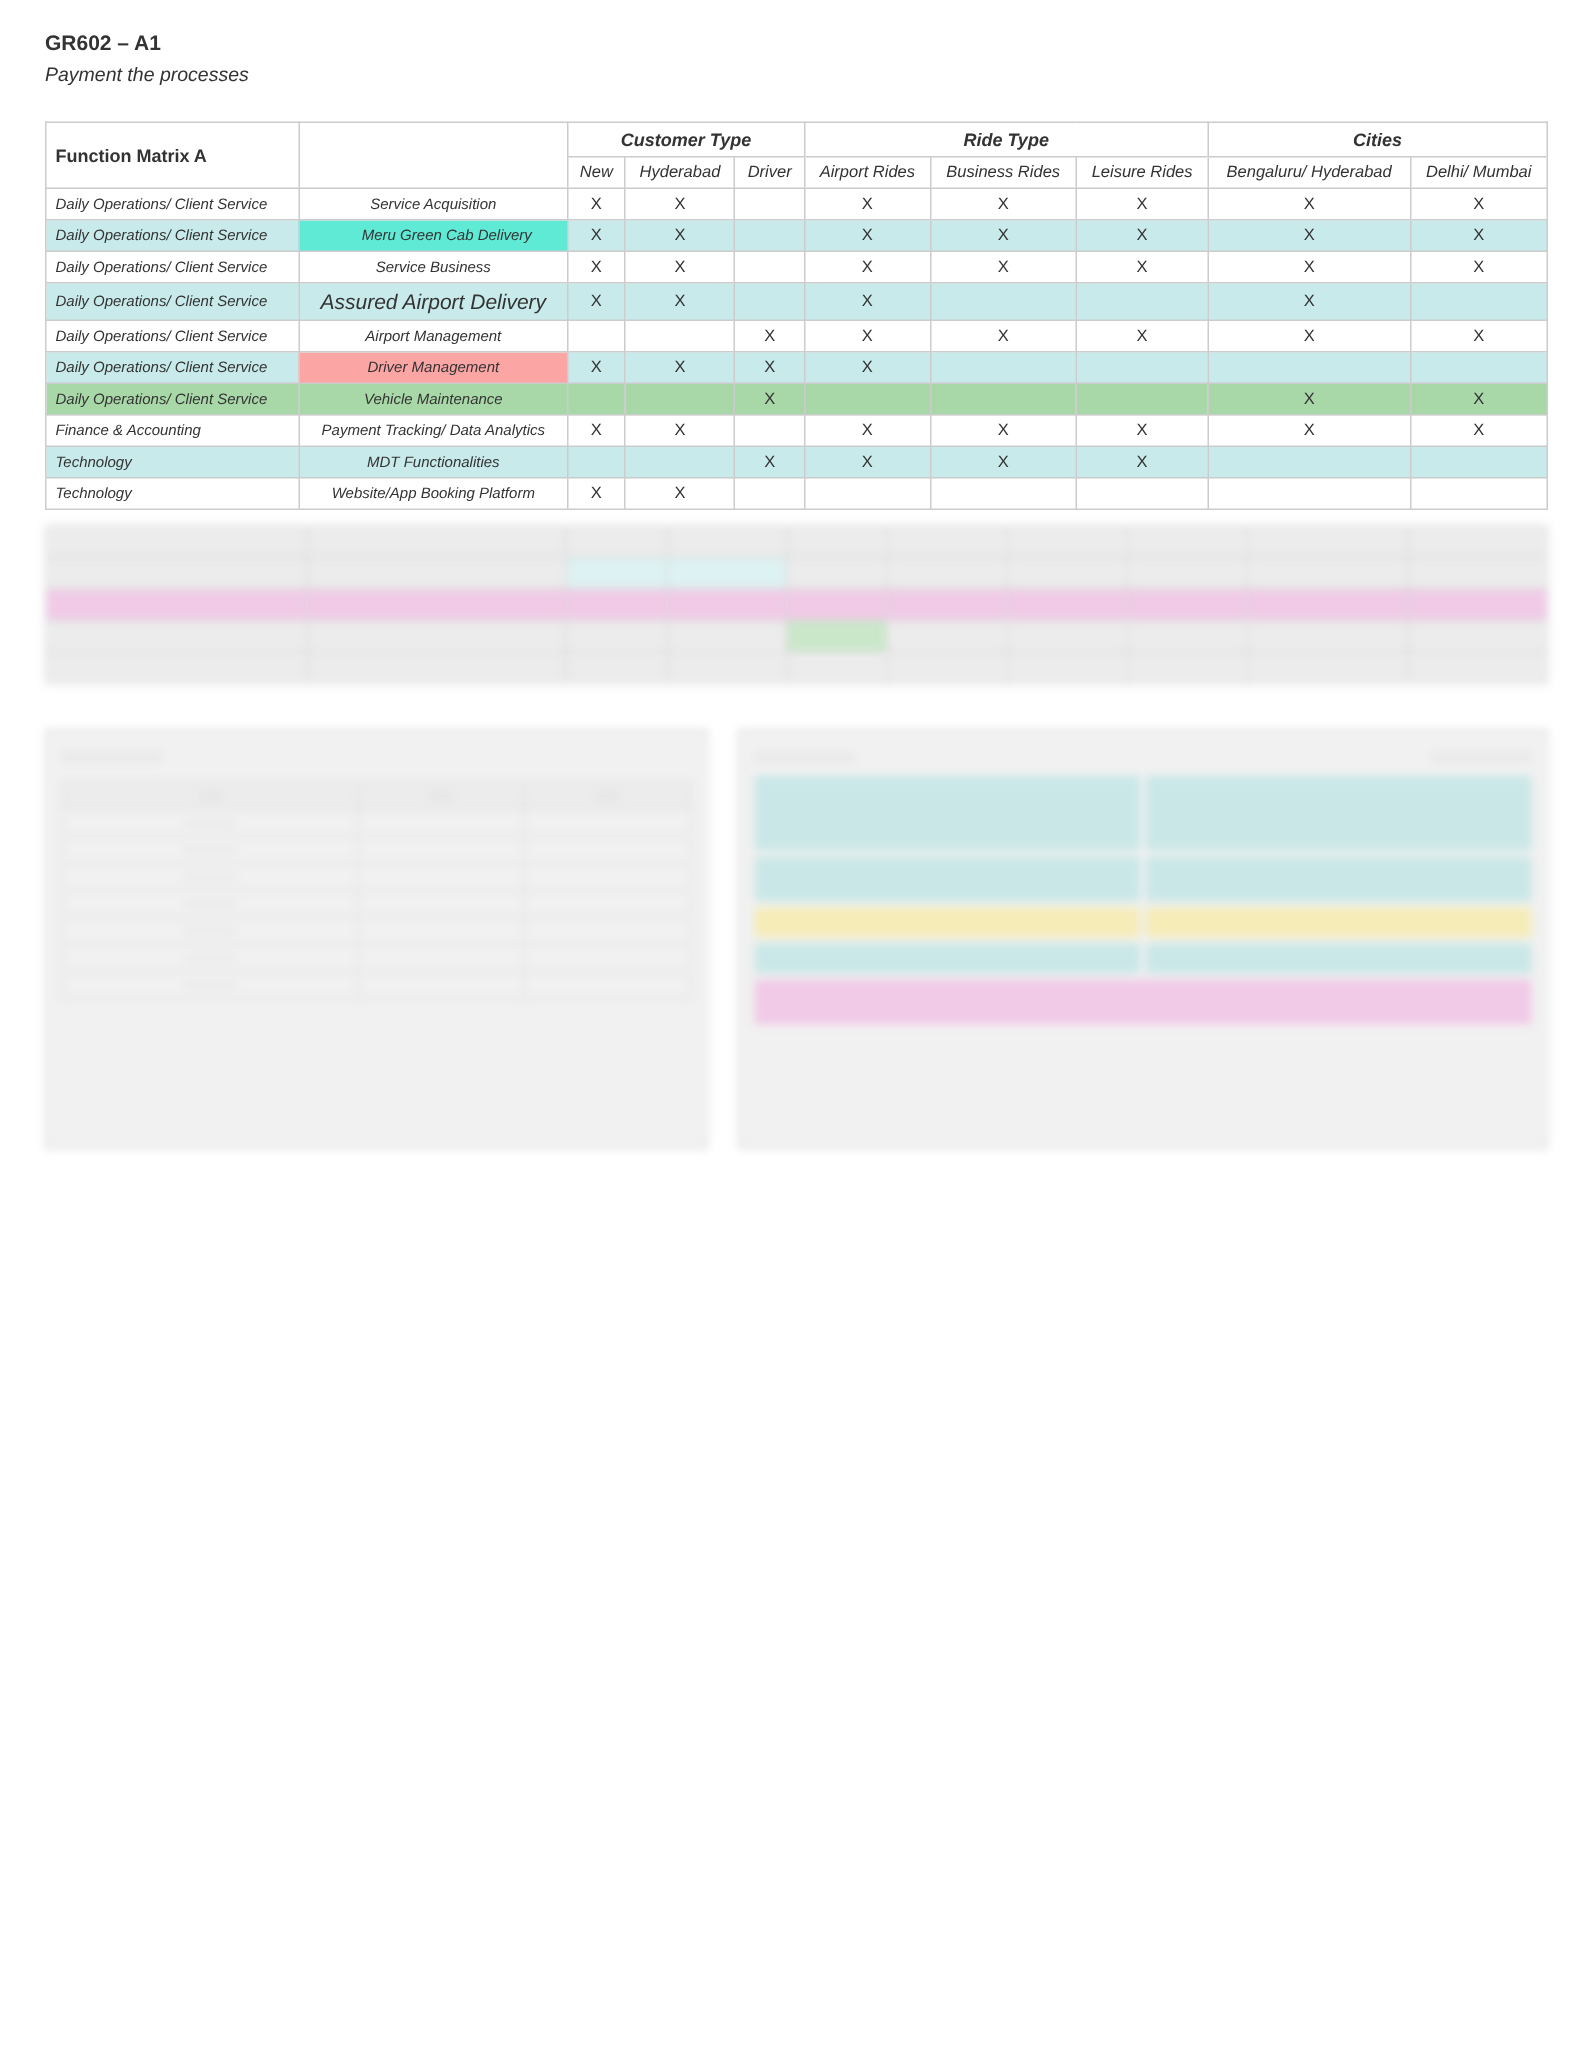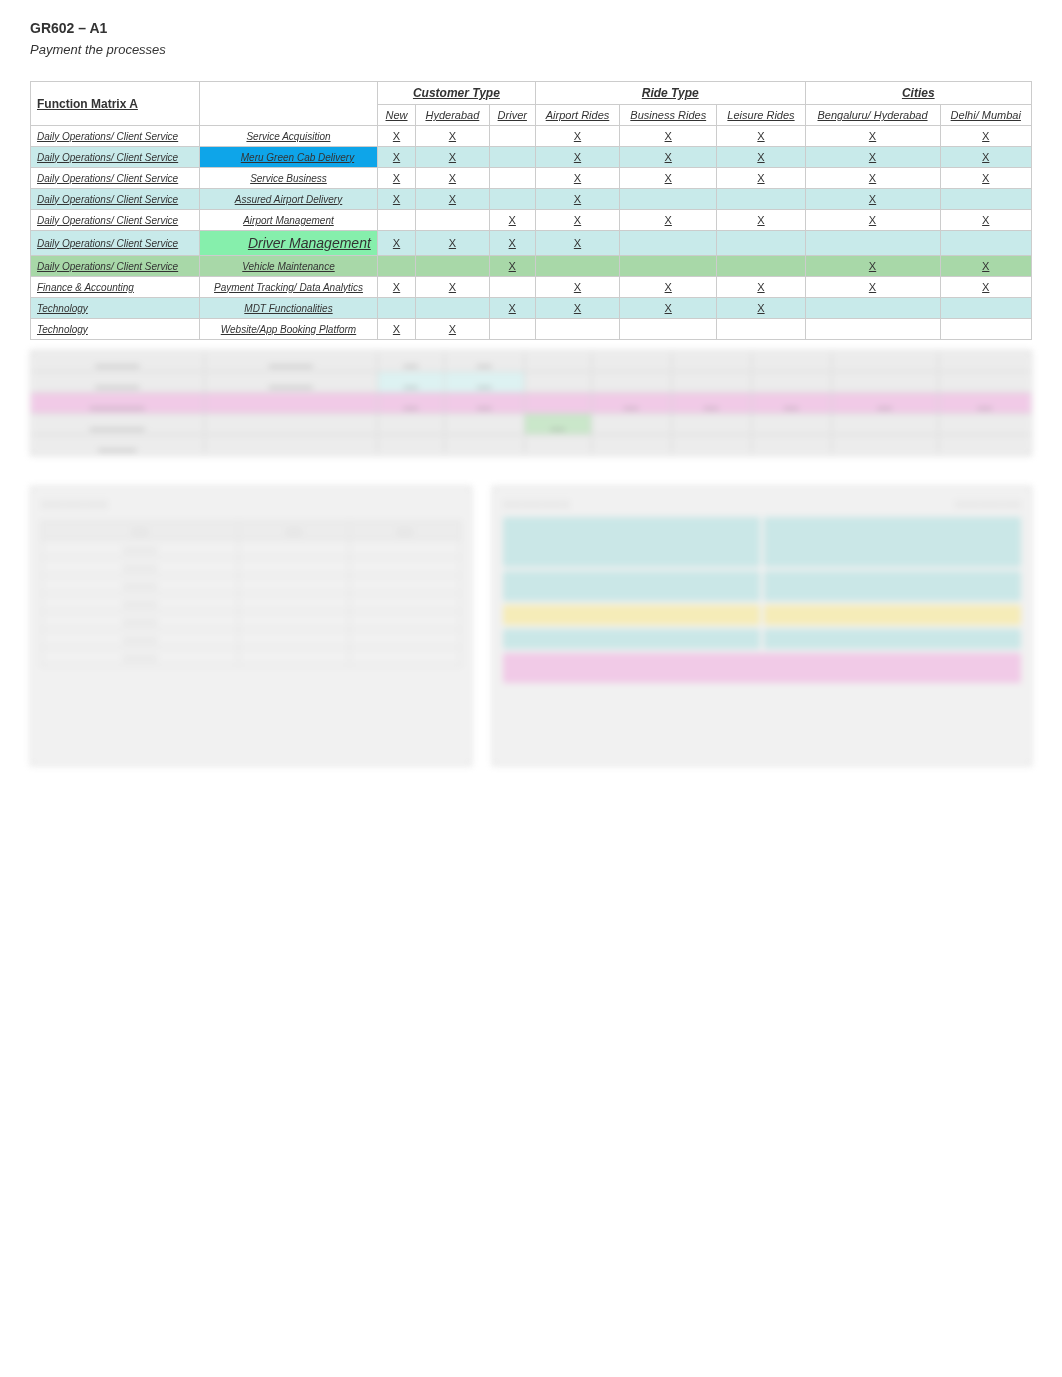--- a/index.html
+++ b/index.html
@@ -23,21 +23,20 @@
       margin-bottom: 24px;
       color: #333;
     }
     .matrix-section {
       margin-bottom: 30px;
     }
     table {
       border-collapse: collapse;
       width: 100%;
       font-size: 11px;
-      text-decoration: underline;
     }
     table th, table td {
       border: 1px solid #ccc;
       padding: 4px 6px;
       text-align: center;
       vertical-align: middle;
     }
     table th {
       background: #fff;
       font-weight: bold;
@@ -123,21 +122,21 @@
           <td style="background: rgb(255, 255, 255);">X</td>
           <td style="background: rgb(255, 255, 255);"></td>
           <td style="background: rgb(255, 255, 255);">X</td>
           <td style="background: rgb(255, 255, 255);">X</td>
           <td style="background: rgb(255, 255, 255);">X</td>
           <td style="background: rgb(255, 255, 255);">X</td>
           <td style="background: rgb(255, 255, 255);">X</td>
         </tr>
         <tr>
           <td class="row-header" style="font-style: italic; font-size: 10px; text-align: left; white-space: nowrap; background: rgb(200, 234, 234);">Daily Operations/ Client Service</td>
-          <td class="row-header" style="font-style: italic; font-size: 10px; text-align: center; background: #0ea5e9; padding-left: 24px;">Meru Green Cab Delivery</td>
+          <td class="row-header" style="font-style: italic; font-size: 10px; text-align: center; background: #5eead4; padding-left: 24px;">Meru Green Cab Delivery</td>
           <td style="background: rgb(200, 234, 234);">X</td>
           <td style="background: rgb(200, 234, 234);">X</td>
           <td style="background: rgb(200, 234, 234);"></td>
           <td style="background: rgb(200, 234, 234);">X</td>
           <td style="background: rgb(200, 234, 234);">X</td>
           <td style="background: rgb(200, 234, 234);">X</td>
           <td style="background: rgb(200, 234, 234);">X</td>
           <td style="background: rgb(200, 234, 234);">X</td>
         </tr>
         <tr>
@@ -147,21 +146,21 @@
           <td style="background: rgb(255, 255, 255);">X</td>
           <td style="background: rgb(255, 255, 255);"></td>
           <td style="background: rgb(255, 255, 255);">X</td>
           <td style="background: rgb(255, 255, 255);">X</td>
           <td style="background: rgb(255, 255, 255);">X</td>
           <td style="background: rgb(255, 255, 255);">X</td>
           <td style="background: rgb(255, 255, 255);">X</td>
         </tr>
         <tr>
           <td class="row-header" style="font-style: italic; font-size: 10px; text-align: left; white-space: nowrap; background: rgb(200, 234, 234);">Daily Operations/ Client Service</td>
-          <td class="row-header" style="font-style: italic; font-size: 10px; text-align: center; background: rgb(200, 234, 234);">Assured Airport Delivery</td>
+          <td class="row-header" style="font-style: italic; font-size: 14px; text-align: center; background: rgb(200, 234, 234);">Assured Airport Delivery</td>
           <td style="background: rgb(200, 234, 234);">X</td>
           <td style="background: rgb(200, 234, 234);">X</td>
           <td style="background: rgb(200, 234, 234);"></td>
           <td style="background: rgb(200, 234, 234);">X</td>
           <td style="background: rgb(200, 234, 234);"></td>
           <td style="background: rgb(200, 234, 234);"></td>
           <td style="background: rgb(200, 234, 234);">X</td>
           <td style="background: rgb(200, 234, 234);"></td>
         </tr>
         <tr>
@@ -171,21 +170,21 @@
           <td style="background: rgb(255, 255, 255);"></td>
           <td style="background: rgb(255, 255, 255);">X</td>
           <td style="background: rgb(255, 255, 255);">X</td>
           <td style="background: rgb(255, 255, 255);">X</td>
           <td style="background: rgb(255, 255, 255);">X</td>
           <td style="background: rgb(255, 255, 255);">X</td>
           <td style="background: rgb(255, 255, 255);">X</td>
         </tr>
         <tr>
           <td class="row-header" style="font-style: italic; font-size: 10px; text-align: left; white-space: nowrap; background: rgb(200, 234, 234);">Daily Operations/ Client Service</td>
-          <td class="row-header" style="font-style: italic; font-size: 14px; text-align: right; background: #86efac;">Driver Management</td>
+          <td class="row-header" style="font-style: italic; font-size: 10px; text-align: center; background: #fca5a5;">Driver Management</td>
           <td style="background: rgb(200, 234, 234);">X</td>
           <td style="background: rgb(200, 234, 234);">X</td>
           <td style="background: rgb(200, 234, 234);">X</td>
           <td style="background: rgb(200, 234, 234);">X</td>
           <td style="background: rgb(200, 234, 234);"></td>
           <td style="background: rgb(200, 234, 234);"></td>
           <td style="background: rgb(200, 234, 234);"></td>
           <td style="background: rgb(200, 234, 234);"></td>
         </tr>
         <tr>

